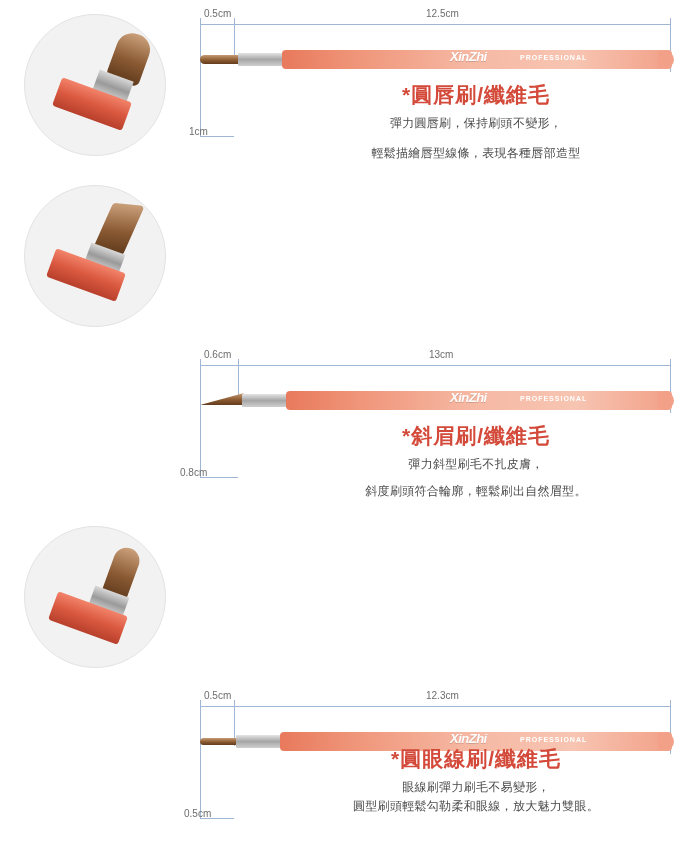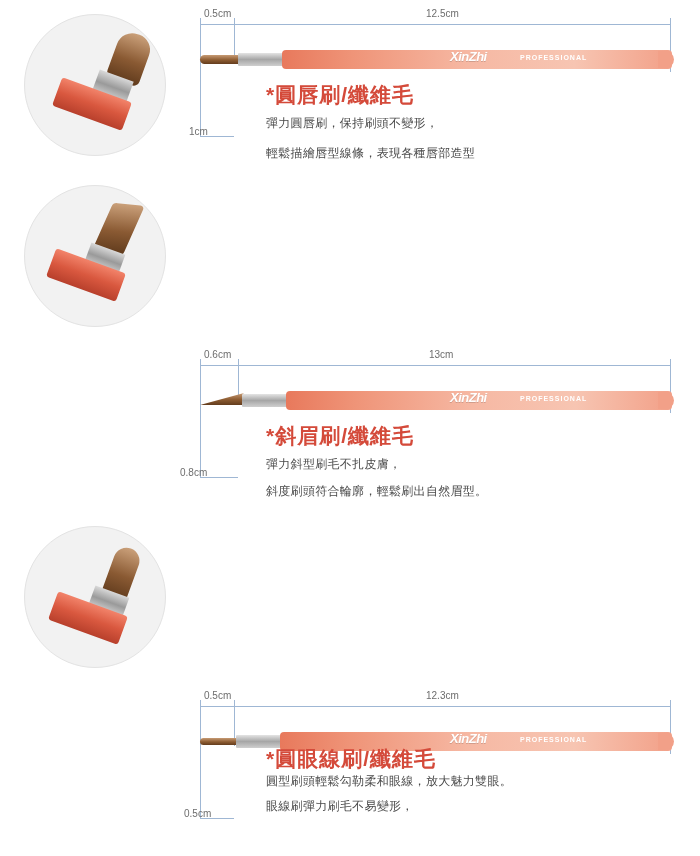--- a/index.html
+++ b/index.html
@@ -118,21 +118,21 @@
     font-size: 7px;
     font-weight: bold;
     color: #ffffff;
     letter-spacing: 1px;
   }
   
   .text-block {
     position: absolute;
     right: 14px;
     width: 420px;
-    text-align: left;
+    text-align: center;
   }
   .title {
     font-size: 21px;
     font-weight: bold;
     color: #d44a3a;
     letter-spacing: 1px;
     line-height: 1.25;
   }
   .desc {
     margin-top: 6px;
@@ -253,22 +253,22 @@
         <div class="b-ferrule" style="left:36px;top:9px;width:46px;height:13px;"></div>
         <div class="b-stick" style="left:80px;top:6px;width:392px;height:19px;background:linear-gradient(90deg,#e8795c 0%,#ef9478 18%,#f6b8a3 48%,#f7c5b2 75%,#f2a088 100%);"></div>
         <div class="b-stick" style="left:458px;top:7px;width:16px;height:17px;border-radius:0 9px 9px 0;background:#f2a088;"></div>
         <div class="logo" style="left:250px;top:5px;">XinZhi</div>
         <div class="logo-sub" style="left:320px;top:10px;">PROFESSIONAL</div>
       </div>
     </div>
 
     <div class="text-block" style="top:404px;">
       <div class="title">*圓眼線刷/纖維毛</div>
+      <div class="desc">眼線刷彈力刷毛不易變形，</div>
       <div class="desc" style="margin-top:0;">圓型刷頭輕鬆勾勒柔和眼線，放大魅力雙眼。</div>
-      <div class="desc">眼線刷彈力刷毛不易變形，</div>
     </div>
   </div>
 
   <div class="row" style="top:0;">
     
 
     
 
     
   </div>

